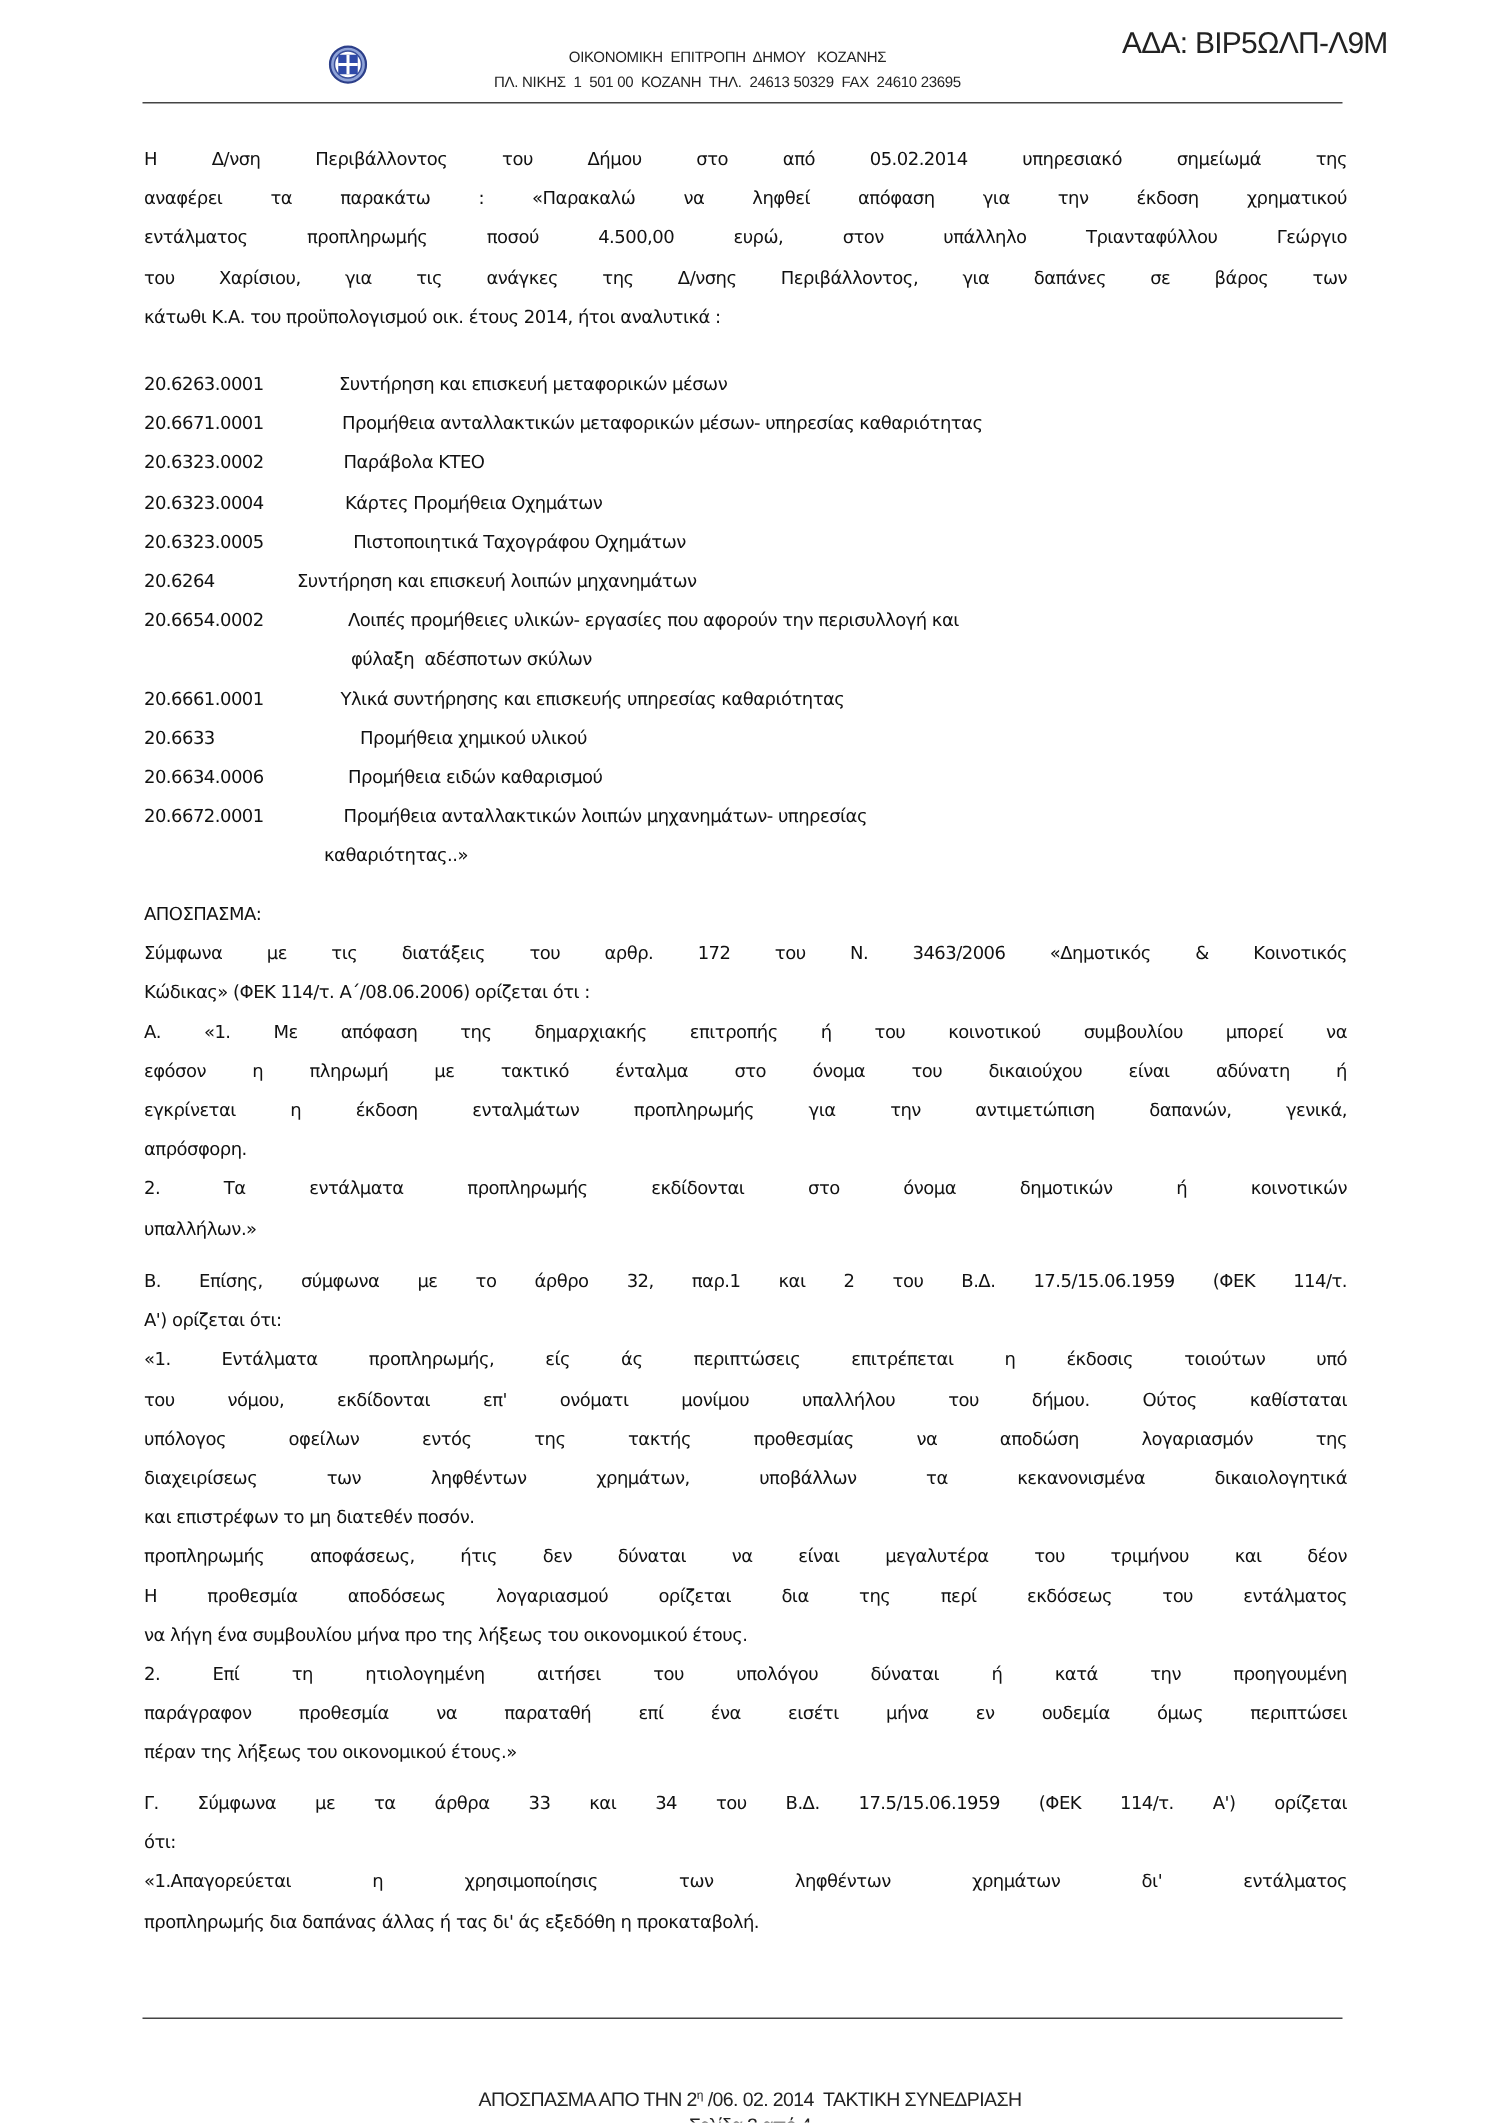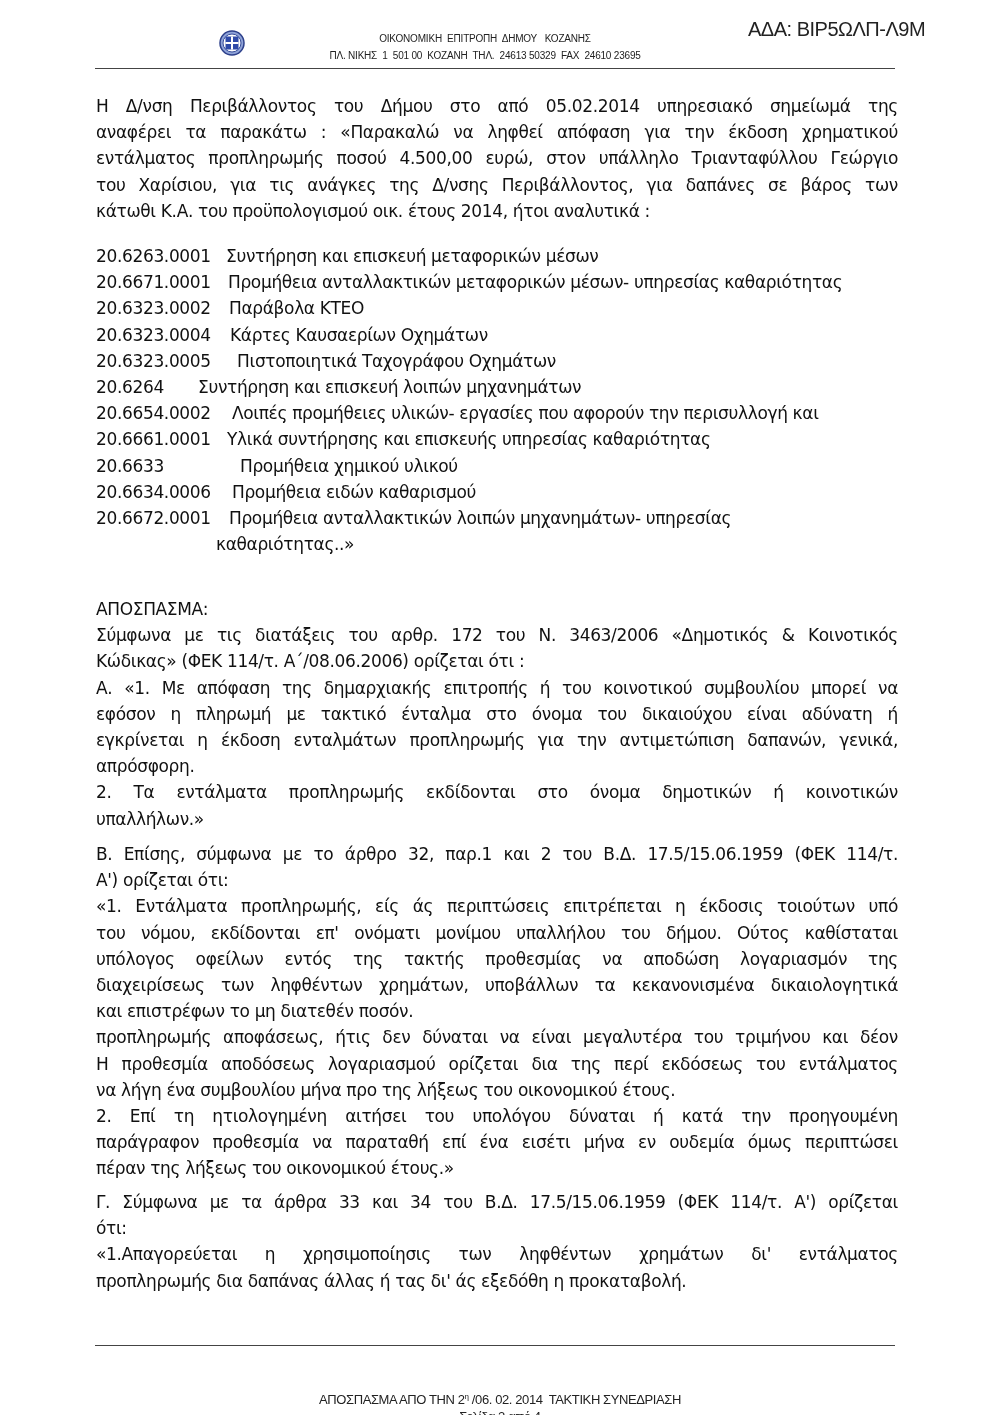--- a/index.html
+++ b/index.html
@@ -8,21 +8,21 @@
 
   
   .hdr-emblem { position: absolute; left: 219px; top: 30px; width: 26px; height: 26px; }
   .hdr-title { position: absolute; left: 260px; top: 30px; width: 450px; text-align: center;
     font-family: "Liberation Sans", sans-serif; font-size: 10px; line-height: 17px; letter-spacing: -0.2px; color:#222; }
   .hdr-ada { position: absolute; left: 748px; top: 18px; font-family: "Liberation Sans", sans-serif;
     font-size: 20px; color:#222; letter-spacing: -0.5px; }
   .hdr-rule { position: absolute; left: 95px; top: 68px; width: 800px; height: 1px; background: #444; }
 
   
-  .txt { font-family: "DejaVu Sans", sans-serif; font-size: 17px; color: #111; letter-spacing: -0.35px; }
+  .txt { font-family: "DejaVu Sans", sans-serif; font-size: 12px; color: #111; letter-spacing: -0.35px; }
   .para { position: absolute; left: 96px; width: 802px; line-height: 26.2px; text-align: justify; }
   .para .ln { display: block; white-space: nowrap; }
   .para .ln.j { text-align: justify; text-align-last: justify; white-space: normal; }
 
   .list { position: absolute; left: 96px; top: 243px; width: 810px; }
   .list .item { position: relative; line-height: 26.2px; }
   .list .code { display: inline-block; width: 130px; }
   .list .desc { white-space: nowrap; }
   .list .cont { display: block; white-space: nowrap; }
 
@@ -63,30 +63,31 @@
     <div class="item">
       <span class="code">20.6263.0001</span><span class="desc">Συντήρηση και επισκευή μεταφορικών μέσων</span>
     </div>
     <div class="item">
       <span class="code" style="width:132px">20.6671.0001</span><span class="desc">Προμήθεια ανταλλακτικών μεταφορικών μέσων- υπηρεσίας καθαριότητας</span>
     </div>
     <div class="item">
       <span class="code" style="width:133px">20.6323.0002</span><span class="desc">Παράβολα ΚΤΕΟ</span>
     </div>
     <div class="item">
-      <span class="code" style="width:134px">20.6323.0004</span><span class="desc">Κάρτες Καυσαερίων Οχημάτων</span>
+      <span class="code" style="width:134px">20.6323.0004</span><span class="desc">Κάρτες Προμήθεια Οχημάτων</span>
     </div>
     <div class="item">
       <span class="code" style="width:136px">20.6323.0005</span><span class="desc" style="white-space:pre"> Πιστοποιητικά Ταχογράφου Οχημάτων</span>
     </div>
     <div class="item">
       <span class="code" style="width:102px">20.6264</span><span class="desc">Συντήρηση και επισκευή λοιπών μηχανημάτων</span>
     </div>
     <div class="item">
       <span class="code" style="width:136px">20.6654.0002</span><span class="desc">Λοιπές προμήθειες υλικών- εργασίες που αφορούν την περισυλλογή και</span>
+      <span class="cont" style="padding-left:138px; white-space:pre">φύλαξη  αδέσποτων σκύλων</span>
     </div>
     <div class="item">
       <span class="code" style="width:131px">20.6661.0001</span><span class="desc">Υλικά συντήρησης και επισκευής υπηρεσίας καθαριότητας</span>
     </div>
     <div class="item">
       <span class="code" style="width:144px">20.6633</span><span class="desc">Προμήθεια χημικού υλικού</span>
     </div>
     <div class="item">
       <span class="code" style="width:136px">20.6634.0006</span><span class="desc">Προμήθεια ειδών καθαρισμού</span>
     </div>

